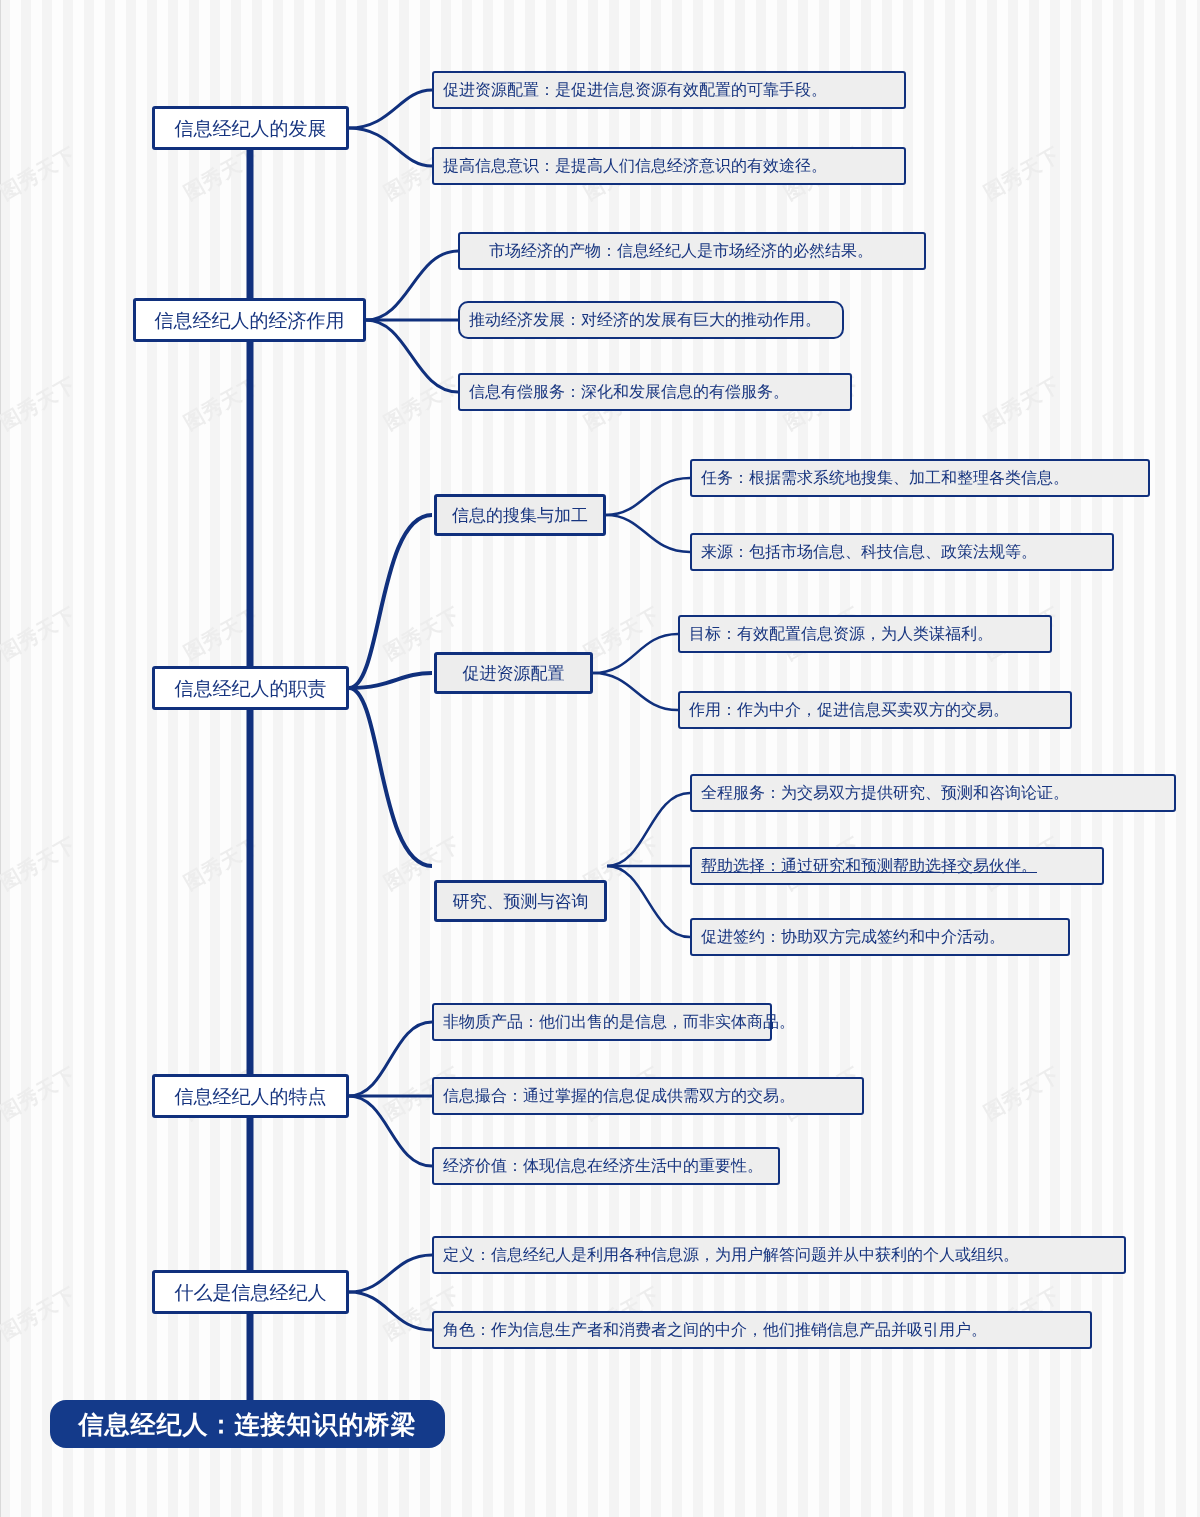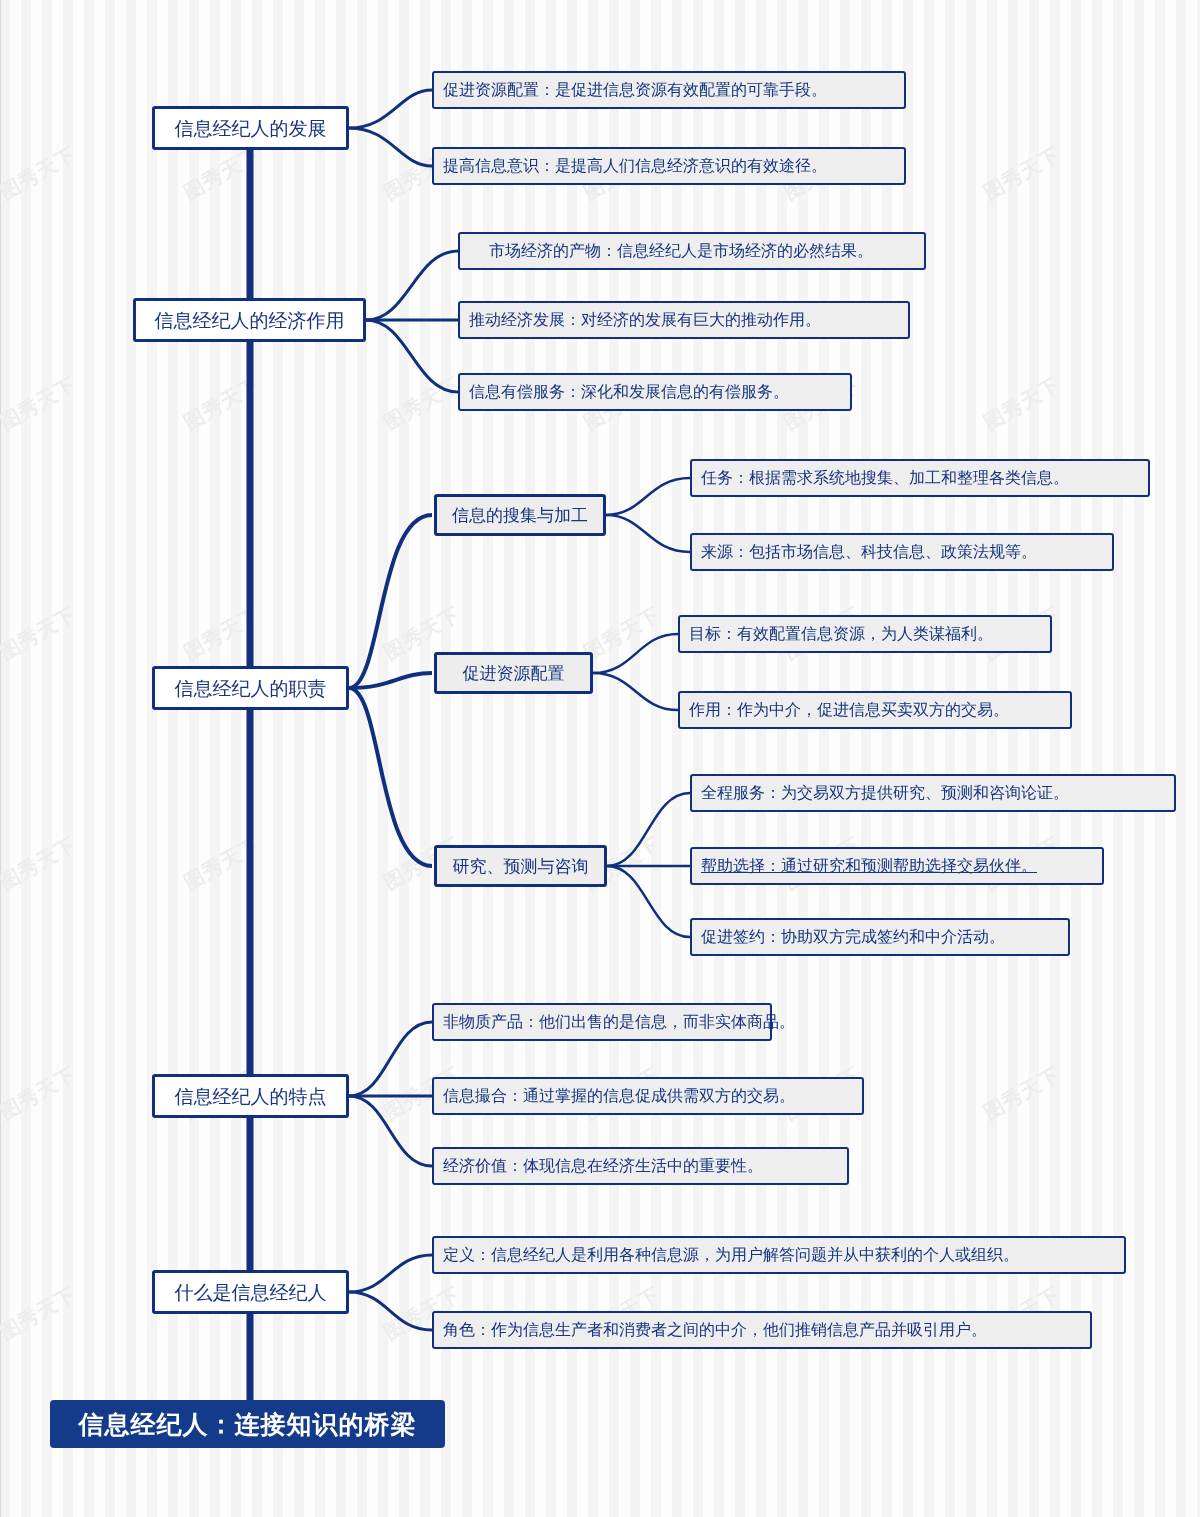--- a/index.html
+++ b/index.html
@@ -82,21 +82,21 @@
     padding: 0 9px;
     color: #16347f;
   }
   #root-title {
     position: absolute;
     display: flex;
     align-items: center;
     justify-content: center;
     background: #143a8a;
     color: #ffffff;
-    border-radius: 4px;
+    border-radius: 16px;
     font-size: 25px;
     font-weight: bold;
     letter-spacing: 1px;
     white-space: nowrap;
     padding: 0 18px;
   }
 </style>
 </head>
 <body>
 
@@ -195,35 +195,35 @@
   </div>
 
   <div class="node lvl3" style="left:434px; top:494px; width:172px; height:42px;">
     <span>信息的搜集与加工</span>
   </div>
 
   <div class="node lvl3" style="left:434px; top:652px; width:159px; height:42px;">
     <span>促进资源配置</span>
   </div>
 
-  <div class="node lvl3" style="left:434px; top:845px; width:173px; height:42px;">
+  <div class="node lvl3" style="left:434px; top:880px; width:173px; height:42px;">
     <span>研究、预测与咨询</span>
   </div>
 
   <div class="node leaf" style="left:432px; top:71px; width:474px; height:38px;">
     <span>促进资源配置：是促进信息资源有效配置的可靠手段。</span>
   </div>
   <div class="node leaf" style="left:432px; top:147px; width:474px; height:38px;">
     <span>提高信息意识：是提高人们信息经济意识的有效途径。</span>
   </div>
 
   <div class="node leaf" style="left:458px; top:232px; width:468px; height:38px;padding-left:29px;">
     <span>市场经济的产物：信息经纪人是市场经济的必然结果。</span>
   </div>
-  <div class="node leaf" style="left:458px; top:301px; width:452px; height:38px;">
+  <div class="node leaf" style="left:458px; top:301px; width:386px; height:38px;border-radius:10px;">
     <span>推动经济发展：对经济的发展有巨大的推动作用。</span>
   </div>
   <div class="node leaf" style="left:458px; top:373px; width:394px; height:38px;">
     <span>信息有偿服务：深化和发展信息的有偿服务。</span>
   </div>
 
   <div class="node leaf" style="left:690px; top:459px; width:460px; height:38px;">
     <span>任务：根据需求系统地搜集、加工和整理各类信息。</span>
   </div>
   <div class="node leaf" style="left:690px; top:533px; width:424px; height:38px;">
@@ -246,21 +246,21 @@
   <div class="node leaf" style="left:690px; top:918px; width:380px; height:38px;">
     <span>促进签约：协助双方完成签约和中介活动。</span>
   </div>
 
   <div class="node leaf" style="left:432px; top:1003px; width:340px; height:38px;">
     <span>非物质产品：他们出售的是信息，而非实体商品。</span>
   </div>
   <div class="node leaf" style="left:432px; top:1077px; width:432px; height:38px;">
     <span>信息撮合：通过掌握的信息促成供需双方的交易。</span>
   </div>
-  <div class="node leaf" style="left:432px; top:1147px; width:417px; height:38px;">
+  <div class="node leaf" style="left:432px; top:1147px; width:348px; height:38px;">
     <span>经济价值：体现信息在经济生活中的重要性。</span>
   </div>
 
   <div class="node leaf" style="left:432px; top:1236px; width:694px; height:38px;">
     <span>定义：信息经纪人是利用各种信息源，为用户解答问题并从中获利的个人或组织。</span>
   </div>
   <div class="node leaf" style="left:432px; top:1311px; width:660px; height:38px;">
     <span>角色：作为信息生产者和消费者之间的中介，他们推销信息产品并吸引用户。</span>
   </div>
 

